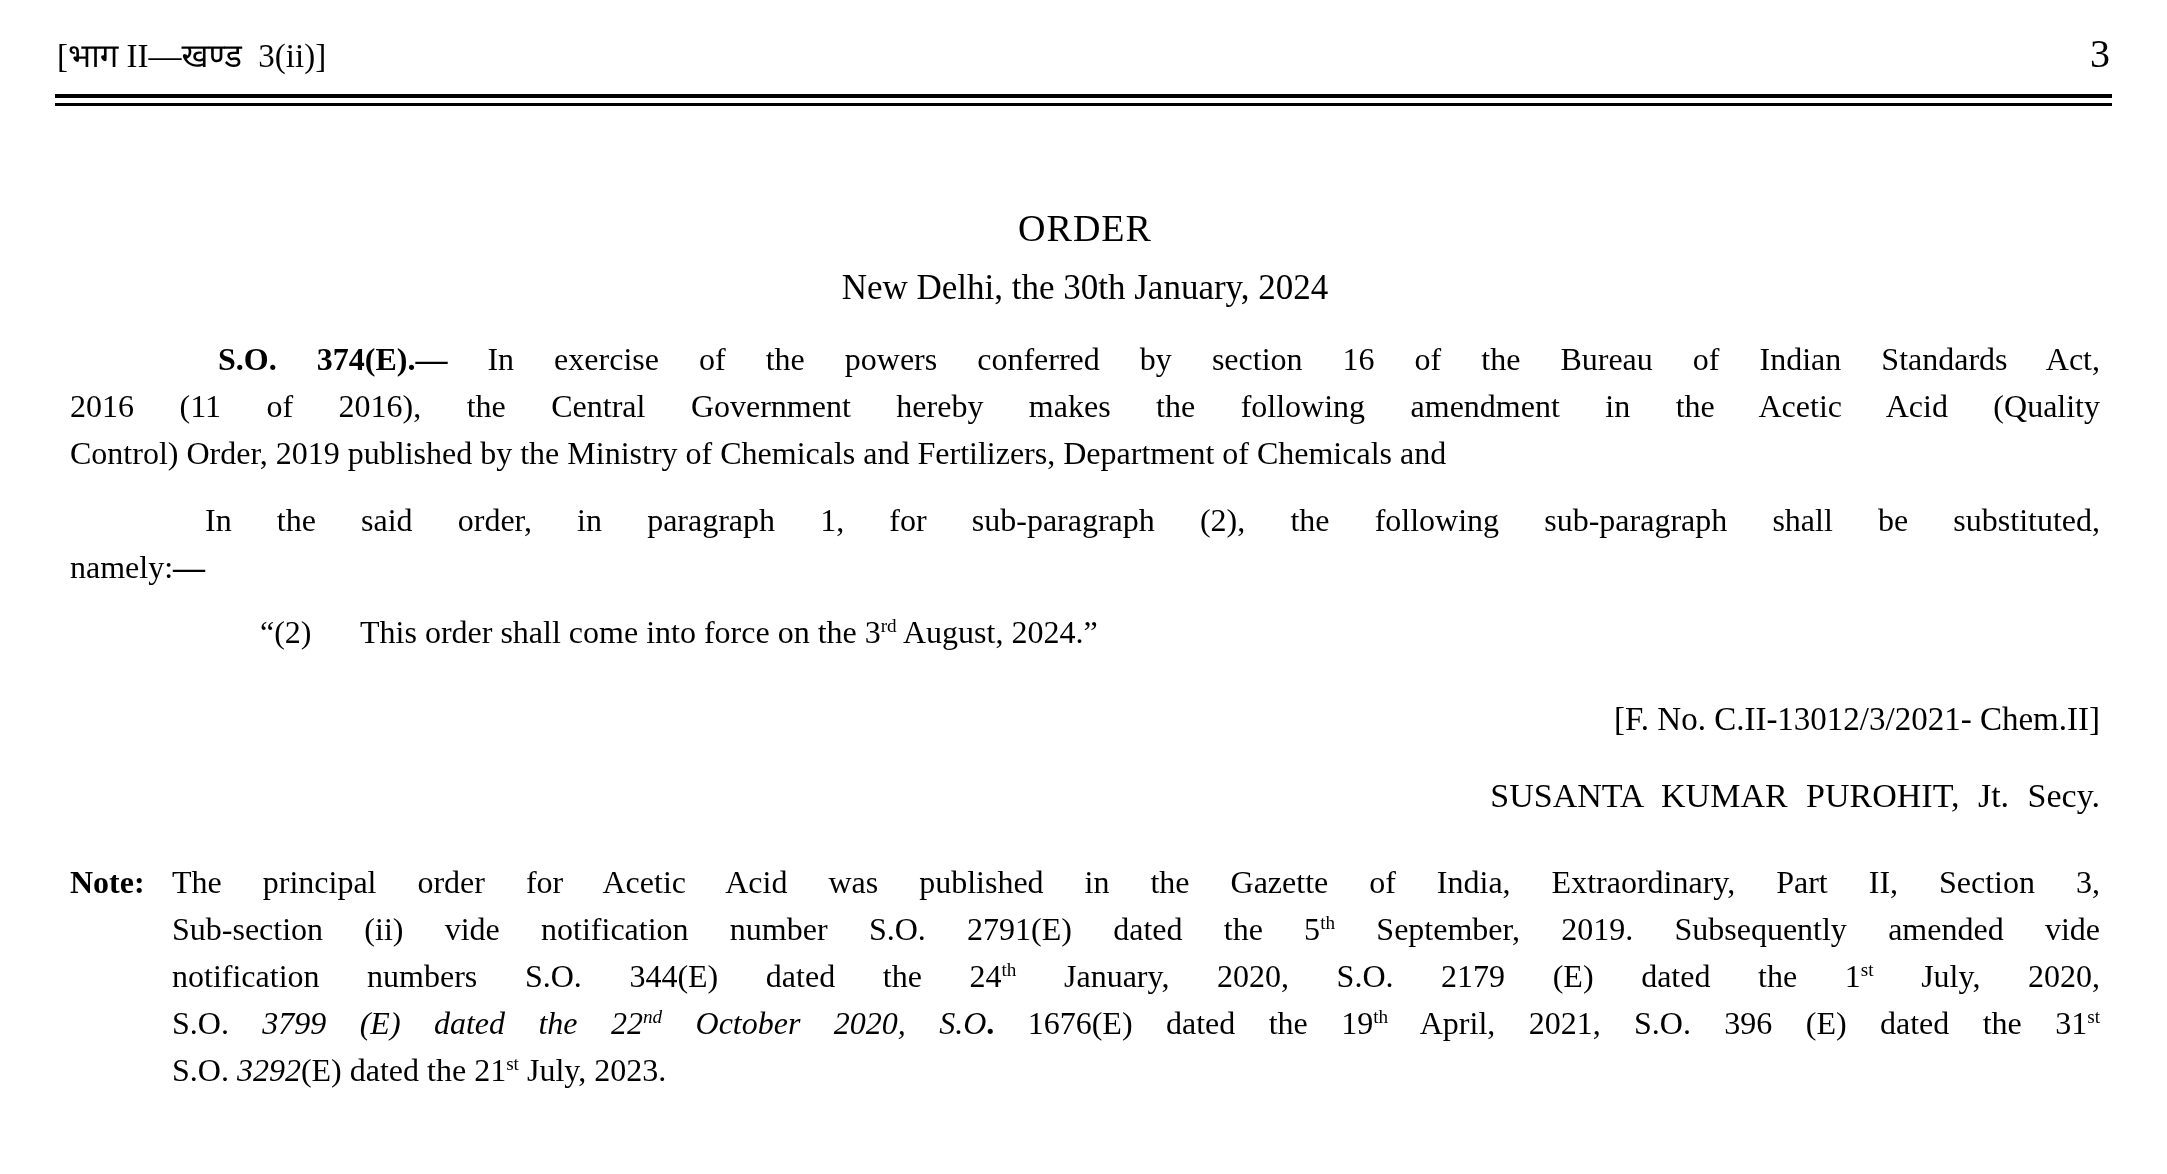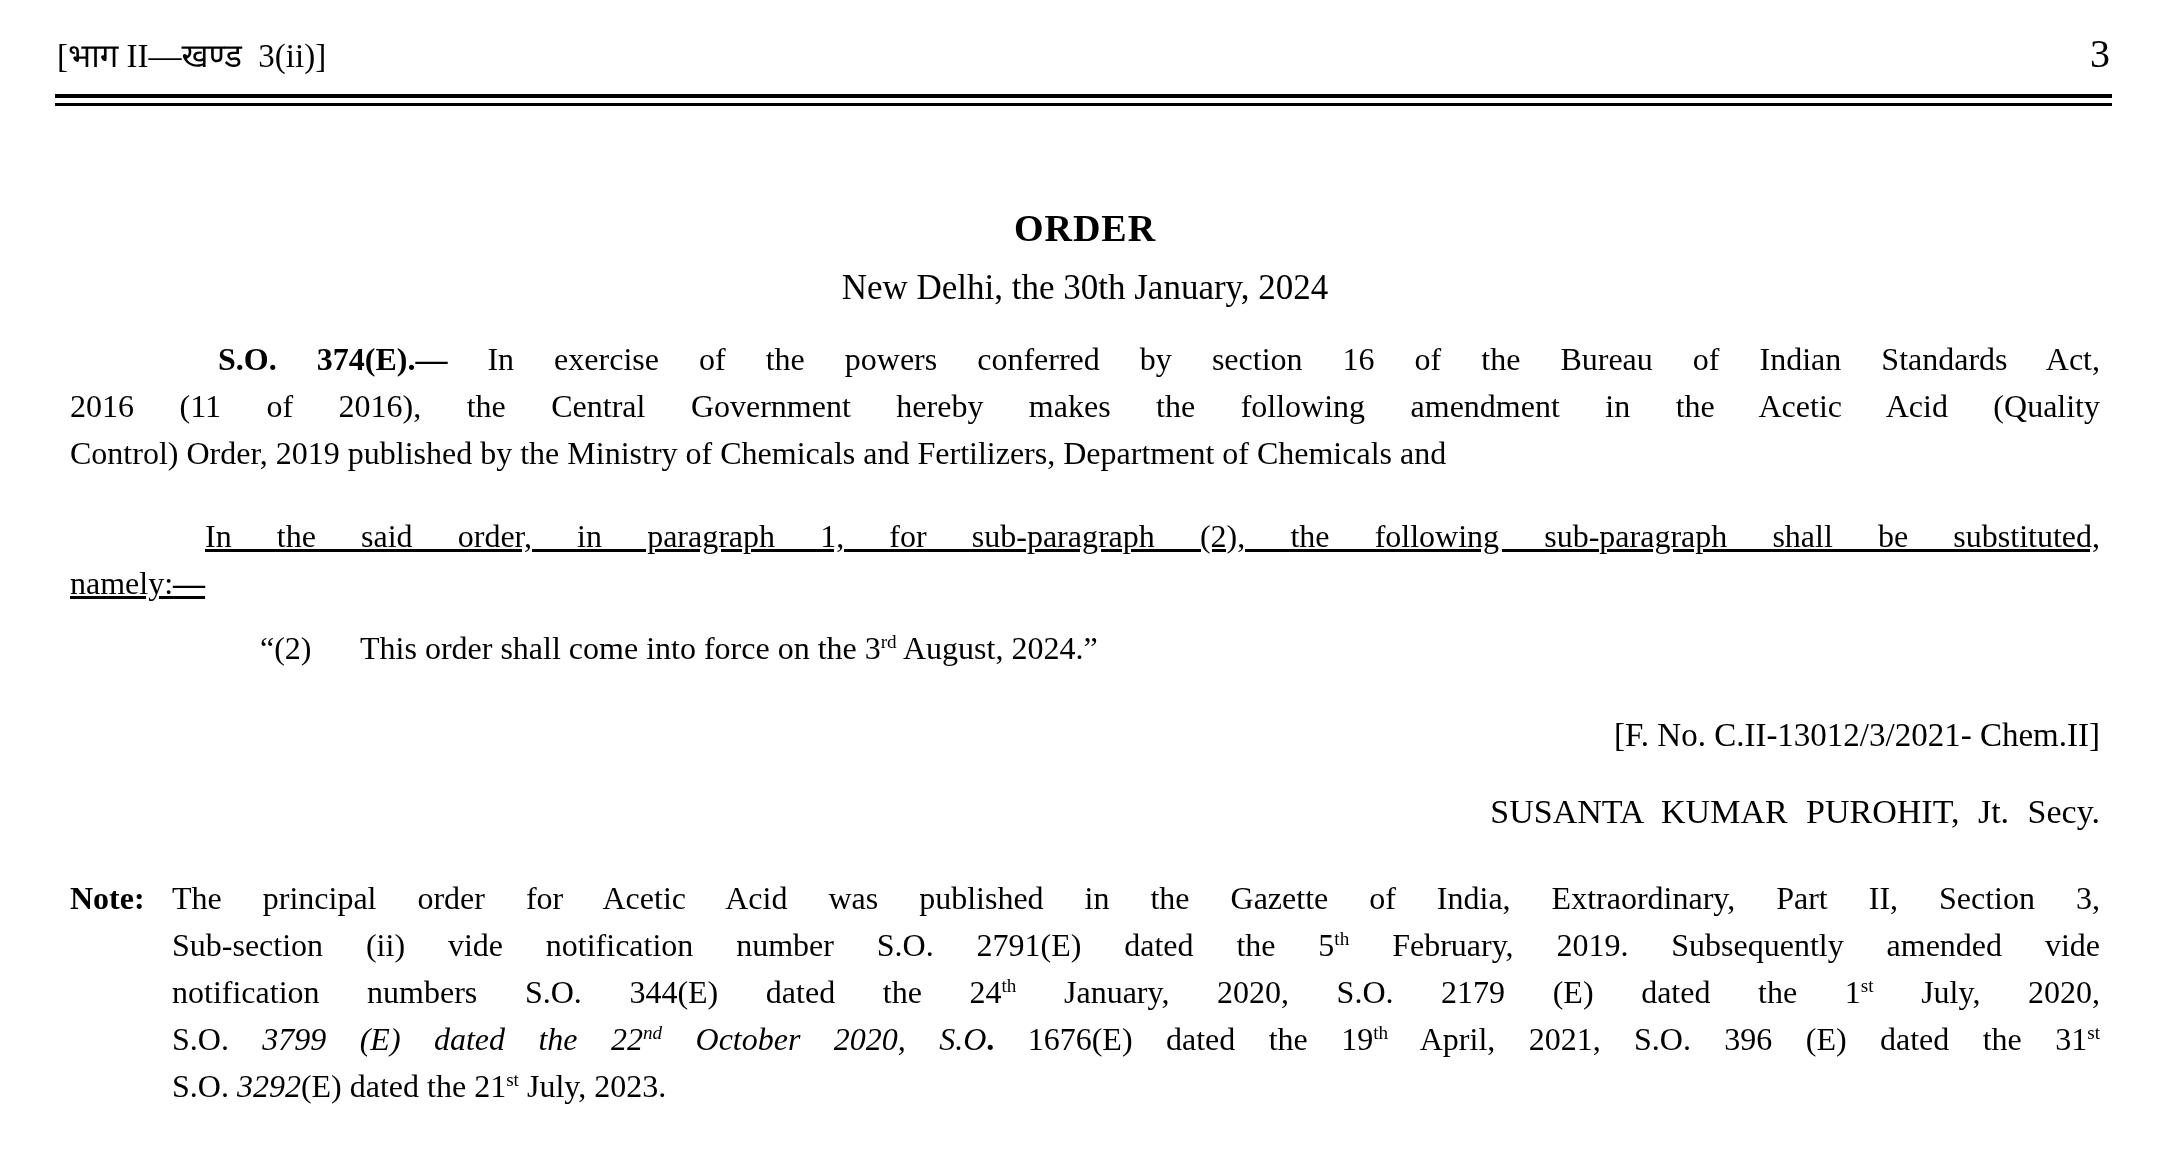--- a/index.html
+++ b/index.html
@@ -16,29 +16,29 @@
   .header-left{flex:0 0 auto;}
   .header-center{flex:1 1 auto;text-align:center;}
   .header-right{flex:0 0 auto;font-size:40px;}
   .double-rule{
     margin:14px 55px 0 55px;height:5px;
     border-top:4px solid #000;border-bottom:3px solid #000;
   }
   main{padding:0 67px 0 70px;}
   .title{
     margin:100px 0 0 0;text-align:center;
-    font-size:38px;font-weight:bold;line-height:44px;letter-spacing:1px;
+    font-size:38px;font-weight:normal;line-height:44px;letter-spacing:1px;
   }
   .dateline{margin-top:16px;text-align:center;font-size:35px;line-height:44px;}
   .para{font-size:32px;line-height:47px;}
   .para .ln{text-align:justify;text-align-last:justify;}
   .para .ln:last-child{text-align-last:left;}
   .para1{margin-top:26px;}
   .para1 .ln:first-child{text-indent:148px;}
-  .para2{margin-top:36px;text-decoration:underline;}
+  .para2{margin-top:20px;}
   .para2 .ln:first-child{text-indent:135px;}
   .subpara{margin-top:18px;padding-left:190px;}
   .subpara .ln{text-align:left;text-align-last:left;}
   .subpara .ln span:first-child{display:inline-block;width:100px;}
   .fno{margin-top:40px;text-align:right;font-size:33px;line-height:47px;}
   .sig{
     margin-top:28px;text-align:right;font-size:34px;line-height:50px;
     word-spacing:10px;
   }
   .note{margin-top:38px;padding-left:102px;font-size:32px;line-height:47px;}
@@ -82,20 +82,20 @@
     <div class="para subpara">
         <div class="ln"><span>“(2)</span><span>This order shall come into force on the 3</span><span class="sup">rd</span><span> August, 2024.”</span></div>
       </div>
 
     <div class="fno">[F. No. C.II-13012/3/2021- Chem.II]</div>
 
     <div class="sig">SUSANTA KUMAR PUROHIT, Jt. Secy.</div>
 
     <div class="para note">
         <div class="ln"><span class="b">Note:</span><span>The principal order for Acetic Acid was published in the Gazette of India, Extraordinary, Part II, Section 3,</span></div>
-        <div class="ln"><span>Sub-section (ii) vide notification number S.O. 2791(E) dated the 5</span><span class="sup">th</span><span> February, 2019. Subsequently amended vide</span></div>
+        <div class="ln"><span>Sub-section (ii) vide notification number S.O. 2791(E) dated the 5</span><span class="sup">th</span><span> September, 2019. Subsequently amended vide</span></div>
         <div class="ln"><span>notification numbers S.O. 344(E) dated the 24</span><span class="sup">th</span><span> January, 2020, S.O. 2179 (E) dated the 1</span><span class="sup">st</span><span> July, 2020,</span></div>
         <div class="ln"><span>S.O. </span><span class="i">3799 (E) dated the 22</span><span class="i sup">nd</span><span class="i"> October 2020, S.O</span><span class="b">.</span><span> 1676(E) dated the 19</span><span class="sup">th</span><span> April, 2021, S.O. 396 (E) dated the 31</span><span class="sup">st</span></div>
         <div class="ln"><span>S.O. </span><span class="i">3292</span><span>(E) dated the 21</span><span class="sup">st</span><span> July, 2023.</span></div>
       </div>
   </main>
 
 </div>
 
 </body></html>

